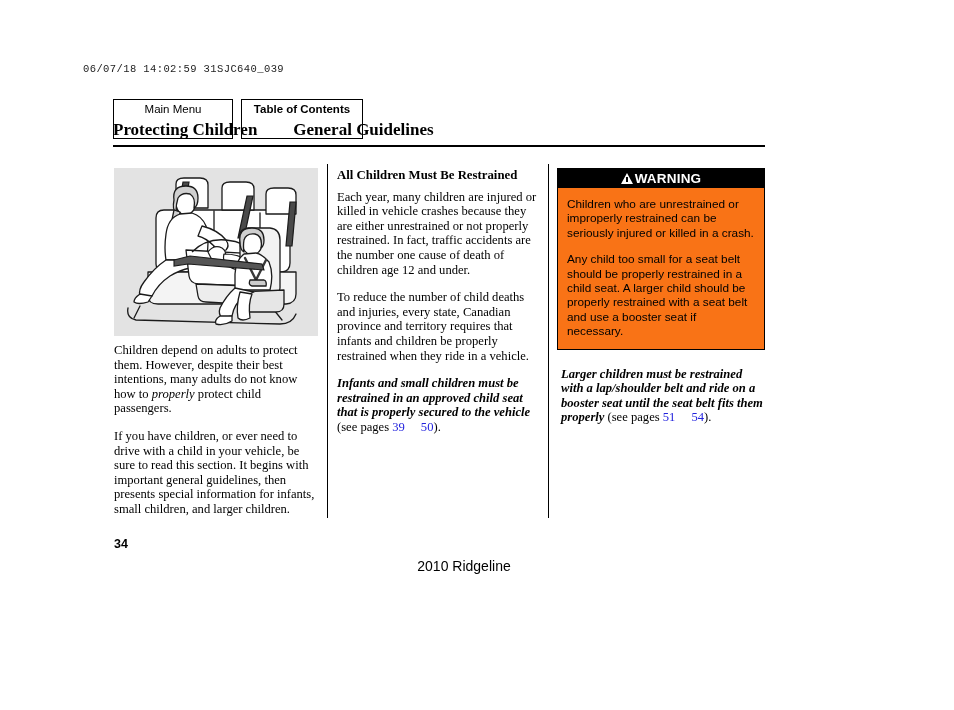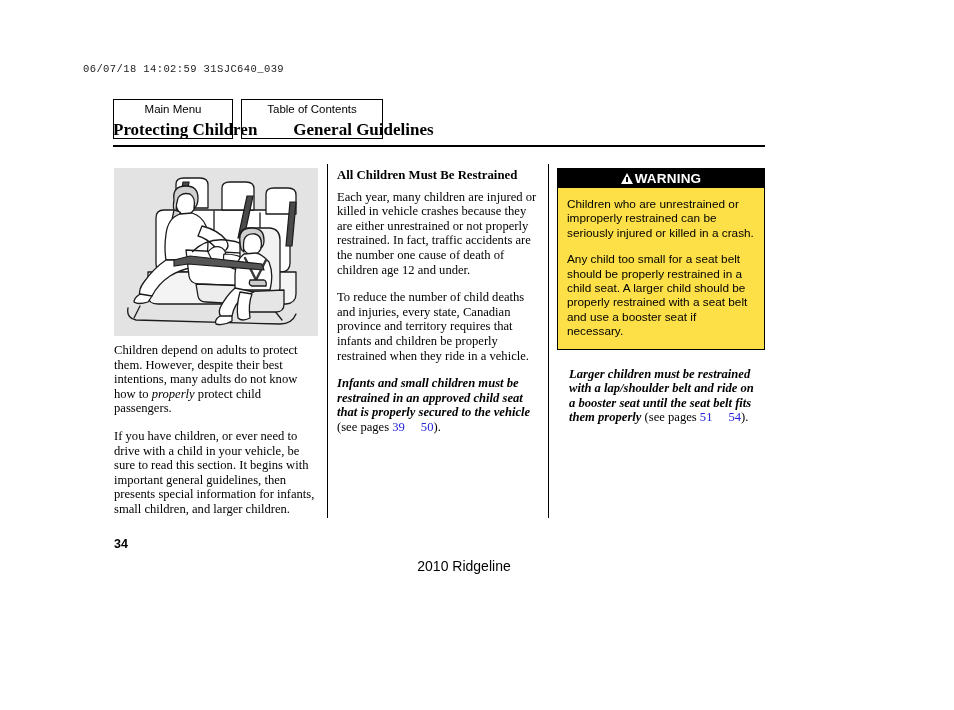--- a/index.html
+++ b/index.html
@@ -49,21 +49,21 @@
     font-family: "Liberation Sans", sans-serif;
     font-size: 11.5px;
     color: #000;
     line-height: 1;
     padding: 4px 0 22px 0;
     text-align: center;
     cursor: pointer;
     box-sizing: border-box;
   }
   .nav-btn.main-menu { width: 120px; }
-  .nav-btn.toc { width: 142px; }
+  .nav-btn.toc { width: 122px; font-weight: bold; }
 
   
   .title-row {
     position: absolute;
     left: 113px;
     top: 120px;
     width: 652px;
     display: flex;
     align-items: baseline;
   }
@@ -141,21 +141,21 @@
     text-decoration: none;
     cursor: pointer;
   }
   .pglink.second { margin-left: 16px; }
 
   
   .warn-box {
     width: 208px;
     border: 1.6px solid #000;
     box-sizing: border-box;
-    background: #fde047;
+    background: #f97316;
   }
   .warn-head {
     background: #000;
     color: #fff;
     height: 19px;
     display: flex;
     align-items: center;
     justify-content: center;
     gap: 2px;
   }
@@ -196,21 +196,21 @@
   }
   .warn-body p:last-child { margin-bottom: 0; }
 
   .after-warn {
     margin-top: 17px;
   }
   .after-warn p {
     font-family: "Liberation Serif", serif;
     font-size: 12.6px;
     line-height: 14.6px;
-    margin: 12px;
+    margin: 4px;
   }
 
   
   .page-num {
     position: absolute;
     left: 114px;
     top: 537px;
     font-family: "Liberation Sans", sans-serif;
     font-weight: bold;
     font-size: 12.5px;

